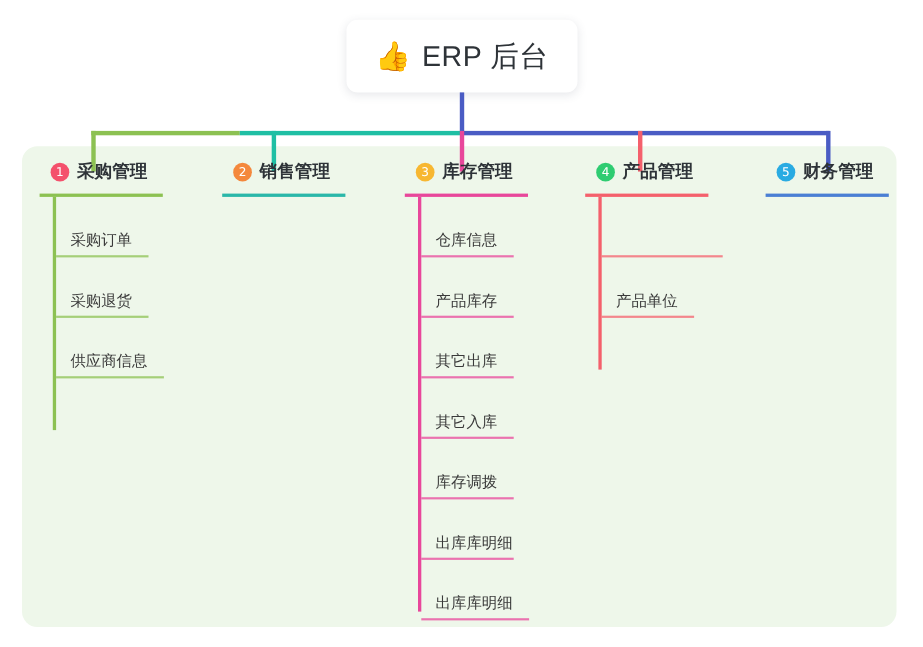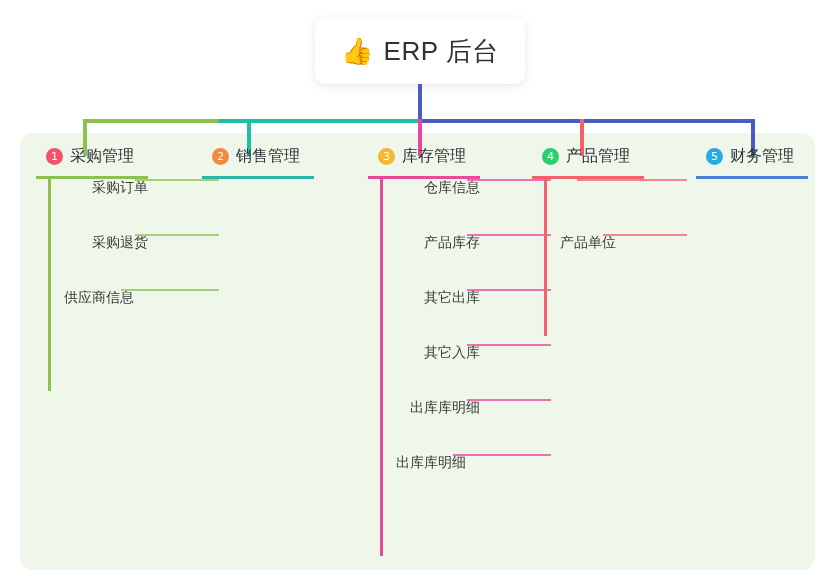--- a/index.html
+++ b/index.html
@@ -100,20 +100,21 @@
     font-size: 11px;
     line-height: 17px;
     text-align: center;
     flex: 0 0 auto;
     font-family: "DejaVu Sans", sans-serif;
   }
   .col-title {
     font-size: 16px;
     color: #2e3338;
     white-space: nowrap;
+    font-weight: bold;
   }
   .col-rule {
     height: 3px;
     margin-top: 7px;
   }
 
   
   .leaves {
     position: relative;
     margin-left: 12px;
@@ -124,21 +125,21 @@
     left: 0;
     top: 0;
     width: 3px;
   }
   .leaf {
     position: relative;
     height: 55px;
     box-sizing: border-box;
     padding-left: 16px;
     display: flex;
-    flex-direction: row;
+    flex-direction: column;
     justify-content: flex-end;
   }
   .leaf-text {
     font-size: 14px;
     color: #3a3a3a;
     white-space: nowrap;
     padding-bottom: 4px;
   }
   .leaf-rule {
     height: 2px;
@@ -218,20 +219,24 @@
           </div>
           <div class="leaf">
             <div class="leaf-text">其它出库</div>
             <div class="leaf-rule" style="width: 84px; background: rgb(232, 71, 155); opacity: 0.75;"></div>
           </div>
           <div class="leaf">
             <div class="leaf-text">其它入库</div>
             <div class="leaf-rule" style="width: 84px; background: rgb(232, 71, 155); opacity: 0.75;"></div>
           </div>
           <div class="leaf">
+            <div class="leaf-text">库存调拨</div>
+            <div class="leaf-rule" style="width: 84px; background: rgb(232, 71, 155); opacity: 0.75;"></div>
+          </div>
+          <div class="leaf">
             <div class="leaf-text">出库库明细</div>
             <div class="leaf-rule" style="width: 84px; background: rgb(232, 71, 155); opacity: 0.75;"></div>
           </div>
           <div class="leaf">
             <div class="leaf-text">出库库明细</div>
             <div class="leaf-rule" style="width: 98px; background: rgb(232, 71, 155); opacity: 0.75;"></div>
           </div>
         </div>
       </div>
       <div class="column" style="left: 532px;">

